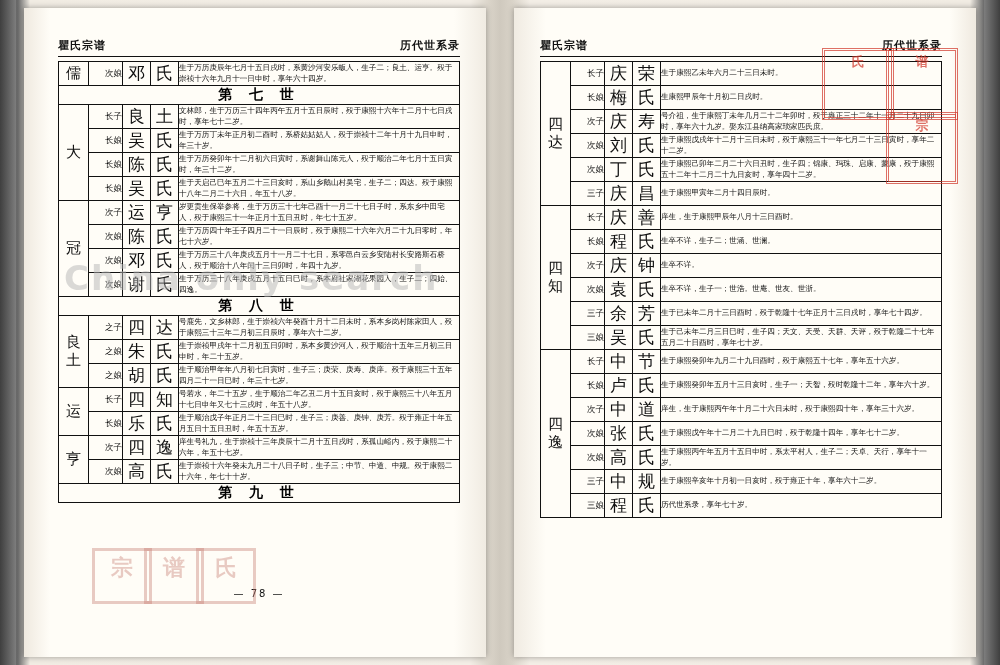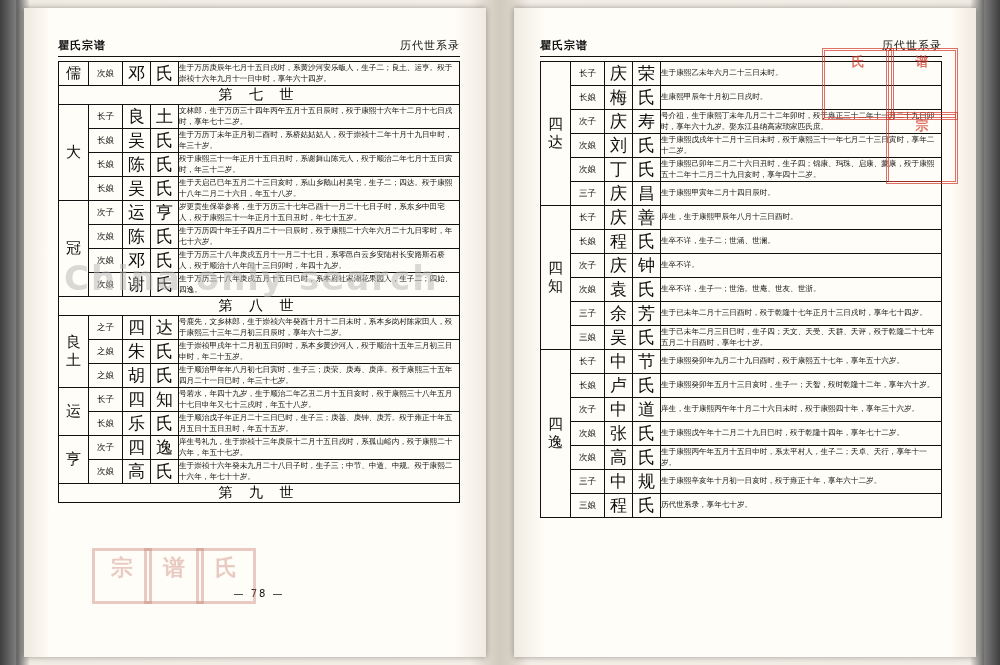--- a/index.html
+++ b/index.html
@@ -23,33 +23,33 @@
   .page.left{left:24px;width:462px;
     background:linear-gradient(90deg,#efe9df 0px,#fffdf7 26px,#fffdf7 430px,#f0ebe2 462px);}
   .page.right{left:514px;width:462px;
     background:linear-gradient(270deg,#efe9df 0px,#fffdf7 26px,#fffdf7 430px,#f0ebe2 462px);}
   .pagebody{position:absolute;left:34px;right:26px;top:30px;bottom:34px;}
   .page.right .pagebody{left:26px;right:34px;}
 
   .hdr{display:flex;justify-content:space-between;align-items:flex-end;
        font-size:11px;color:#111;letter-spacing:1px;padding-bottom:3px;}
   .hdr .bk{font-weight:bold;}
-  .hdr .ti{font-weight:normal;text-align:right;}
+  .hdr .ti{font-weight:bold;text-align:right;}
   .rule{border-bottom:1.4px solid #111;gap:36px;}
 
   table.gen{border-collapse:collapse;width:100%;margin-top:4px;
             table-layout:fixed;}
   table.gen td{border:1px solid #111;vertical-align:middle;padding:0;}
   .cGroup{width:30px;text-align:center;font-size:15px;line-height:1.15;color:#111;}
-  .cRank{width:34px;text-align:center;font-size:8.5px;color:#111;line-height:1.2;}
+  .cRank{width:34px;text-align:right;font-size:8.5px;color:#111;line-height:1.2;}
   .cSur{width:28px;text-align:center;font-size:17px;color:#111;}
   .cGiven{width:28px;text-align:center;font-size:17px;color:#111;}
   .cTxt{font-size:7.6px;line-height:1.32;color:#111;padding:2px 3px;
         text-align:left;}
-  .secrow td{text-align:center;font-size:14px;font-weight:normal;letter-spacing:6px;
+  .secrow td{text-align:center;font-size:14px;font-weight:bold;letter-spacing:6px;
         padding:2px 0;}
   .folio{position:absolute;bottom:24px;left:0;right:0;text-align:center;
          font-size:10px;color:#111;letter-spacing:2px;}
 
   
   .seal{position:absolute;border:3px double #d23b2e;color:#d23b2e;
         opacity:.72;font-weight:bold;text-align:center;}
   .seal.s1{right:18px;top:40px;width:58px;height:58px;font-size:13px;
            line-height:1.05;padding:4px;}
   .seal.s2{right:82px;top:40px;width:58px;height:58px;font-size:13px;
@@ -106,21 +106,21 @@
           <tr>
             <td class="cRank">长娘</td>
             <td class="cSur">吴</td>
             <td class="cGiven">氏</td>
             <td class="cTxt">生于万历丁未年正月初二酉时，系桥姑姑姑人，殁于崇祯十二年十月十九日申时，年三十岁。</td>
           </tr>
           <tr>
             <td class="cRank">长娘</td>
             <td class="cSur">陈</td>
             <td class="cGiven">氏</td>
-            <td class="cTxt">殁于康熙三十一年正月十五日丑时，系谢舞山陈元人，殁于顺治二年七月十五日寅时，年三十二岁。</td>
+            <td class="cTxt">生于万历癸卯年十二月初六日寅时，系谢舞山陈元人，殁于顺治二年七月十五日寅时，年三十二岁。</td>
           </tr>
           <tr>
             <td class="cRank">长娘</td>
             <td class="cSur">吴</td>
             <td class="cGiven">氏</td>
             <td class="cTxt">生于天启己巳年五月二十三日亥时，系山乡鹅山村吴宅，生子二；四达。殁于康熙十八年二月二十六日，年五十八岁。</td>
           </tr>
 
           <tr>
             <td class="cGroup" rowspan="4">冠</td>
@@ -169,21 +169,21 @@
             <td class="cRank">之娘</td>
             <td class="cSur">胡</td>
             <td class="cGiven">氏</td>
             <td class="cTxt">生于顺治甲年年八月初七日寅时，生子三；庚荣、庚寿、庚庠。殁于康熙三十五年四月二十一日巳时，年三十七岁。</td>
           </tr>
           <tr>
             <td class="cGroup" rowspan="2">运</td>
             <td class="cRank">长子</td>
             <td class="cSur">四</td>
             <td class="cGiven">知</td>
-            <td class="cTxt">号若水，年四十九岁，生于顺治二年乙丑二月十五日亥时，殁于康熙三十八年五月十七日申年又七十三戌时，年五十八岁。</td>
+            <td class="cTxt">号若水，年二十五岁，生于顺治二年乙丑二月十五日亥时，殁于康熙三十八年五月十七日申年又七十三戌时，年五十八岁。</td>
           </tr>
           <tr>
             <td class="cRank">长娘</td>
             <td class="cSur">乐</td>
             <td class="cGiven">氏</td>
             <td class="cTxt">生于顺治戊子年正月二十三日巳时，生子三；庚善、庚钟、庚芳。殁于雍正十年五月五日十五日丑时，年五十五岁。</td>
           </tr>
           <tr>
             <td class="cGroup" rowspan="2">亨</td>
             <td class="cRank">次子</td>

